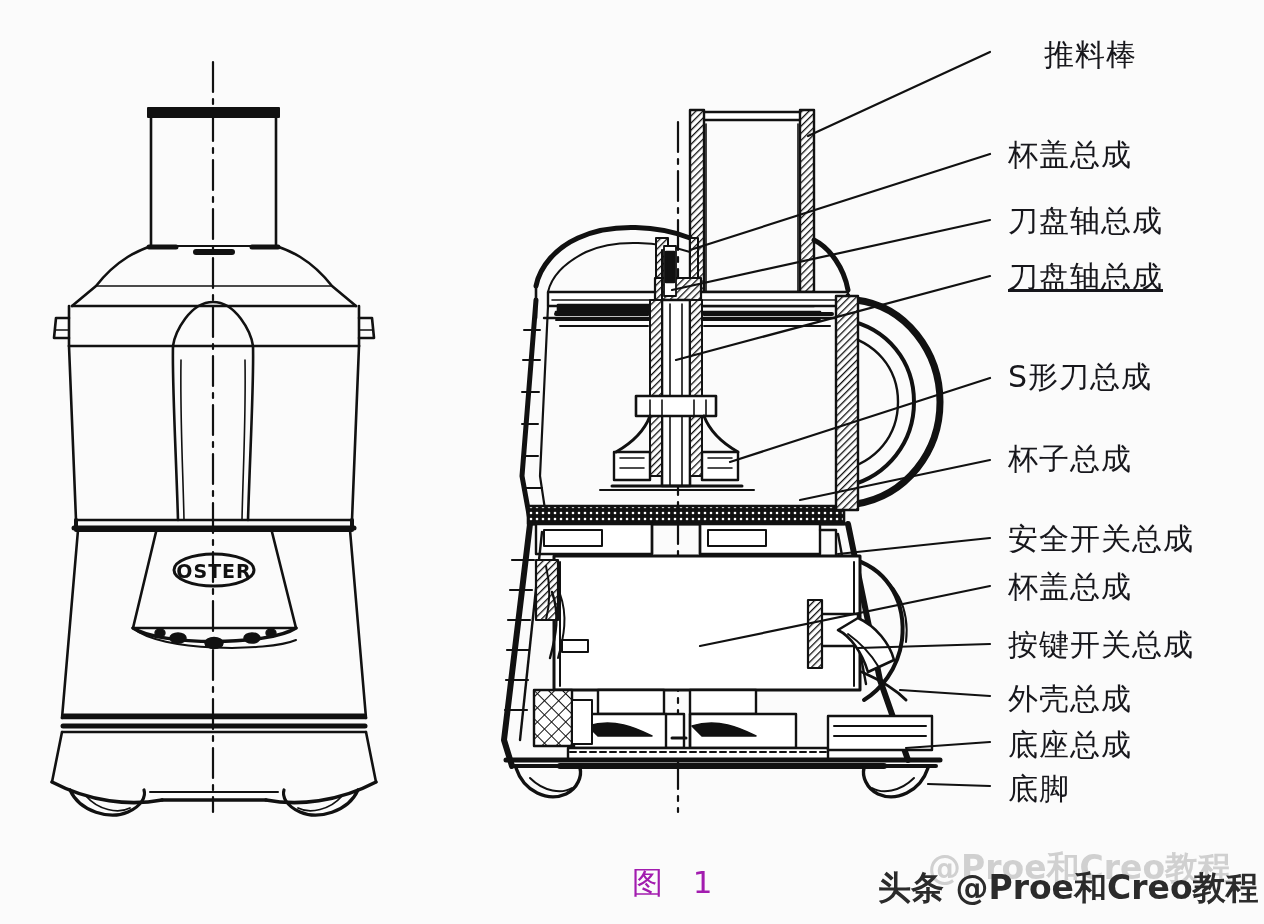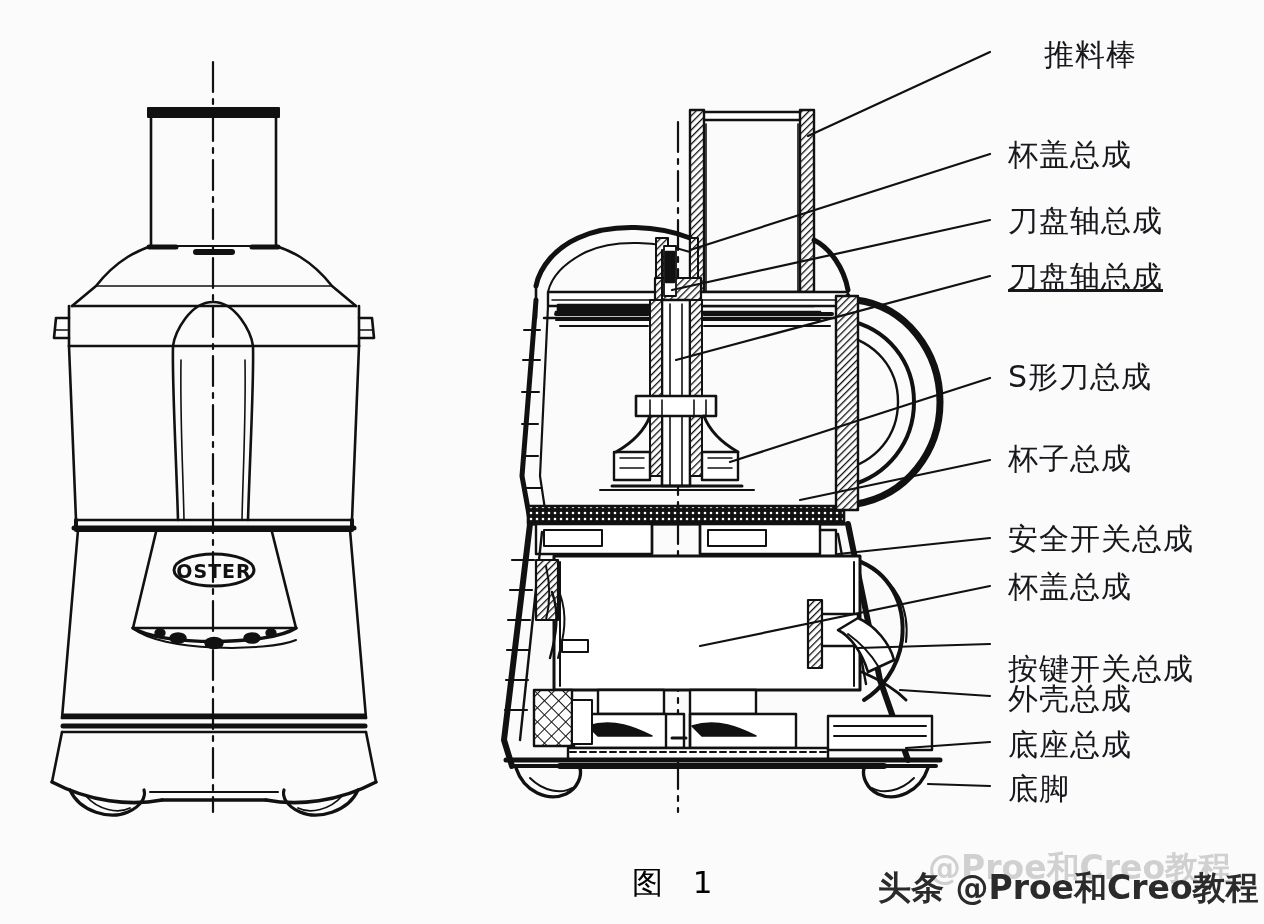--- a/index.html
+++ b/index.html
@@ -18,21 +18,21 @@
     font-size:30px;
     line-height:1;
     color:#17171c;
     white-space:nowrap;
     letter-spacing:1px;
     font-family:"DejaVu Sans","Liberation Sans",sans-serif;
   }
   .caption{
     position:absolute;
     font-size:31px;
-    color:#000000;
+    color:#a21caf;
     white-space:nowrap;
     letter-spacing:10px;
     font-family:"DejaVu Sans","Liberation Sans",sans-serif;
   }
   .watermark{
     position:absolute;
     font-size:33px;
     font-weight:bold;
     color:#2b2b2b;
     white-space:nowrap;
@@ -315,21 +315,21 @@
 
   <div id="labels">
       <div class="label" style="left: 1008px; top: 40px; margin-left: 36px;">推料棒</div>
       <div class="label" style="left: 1008px; top: 140px;">杯盖总成</div>
       <div class="label" style="left: 1008px; top: 206px;">刀盘轴总成</div>
       <div class="label" style="left: 1008px; top: 262px; text-decoration: underline;">刀盘轴总成</div>
       <div class="label" style="left: 1008px; top: 362px;">S形刀总成</div>
       <div class="label" style="left: 1008px; top: 444px;">杯子总成</div>
       <div class="label" style="left: 1008px; top: 524px;">安全开关总成</div>
       <div class="label" style="left: 1008px; top: 572px;">杯盖总成</div>
-      <div class="label" style="left: 1008px; top: 630px; margin-top: 24px;">按键开关总成</div>
+      <div class="label" style="left: 1008px; top: 630px;">按键开关总成</div>
       <div class="label" style="left: 1008px; top: 684px;">外壳总成</div>
       <div class="label" style="left: 1008px; top: 730px; text-align: center;">底座总成</div>
       <div class="label" style="left: 1008px; top: 774px;">底脚</div>
     </div>
 
   <div class="caption" style="left:632px;top:862px;">图 1</div>
 
   <div class="watermark ghost" style="left:928px;top:846px;">@Proe和Creo教程</div>
   <div class="watermark" style="left:878px;top:866px;">头条 @Proe和Creo教程</div>
 

